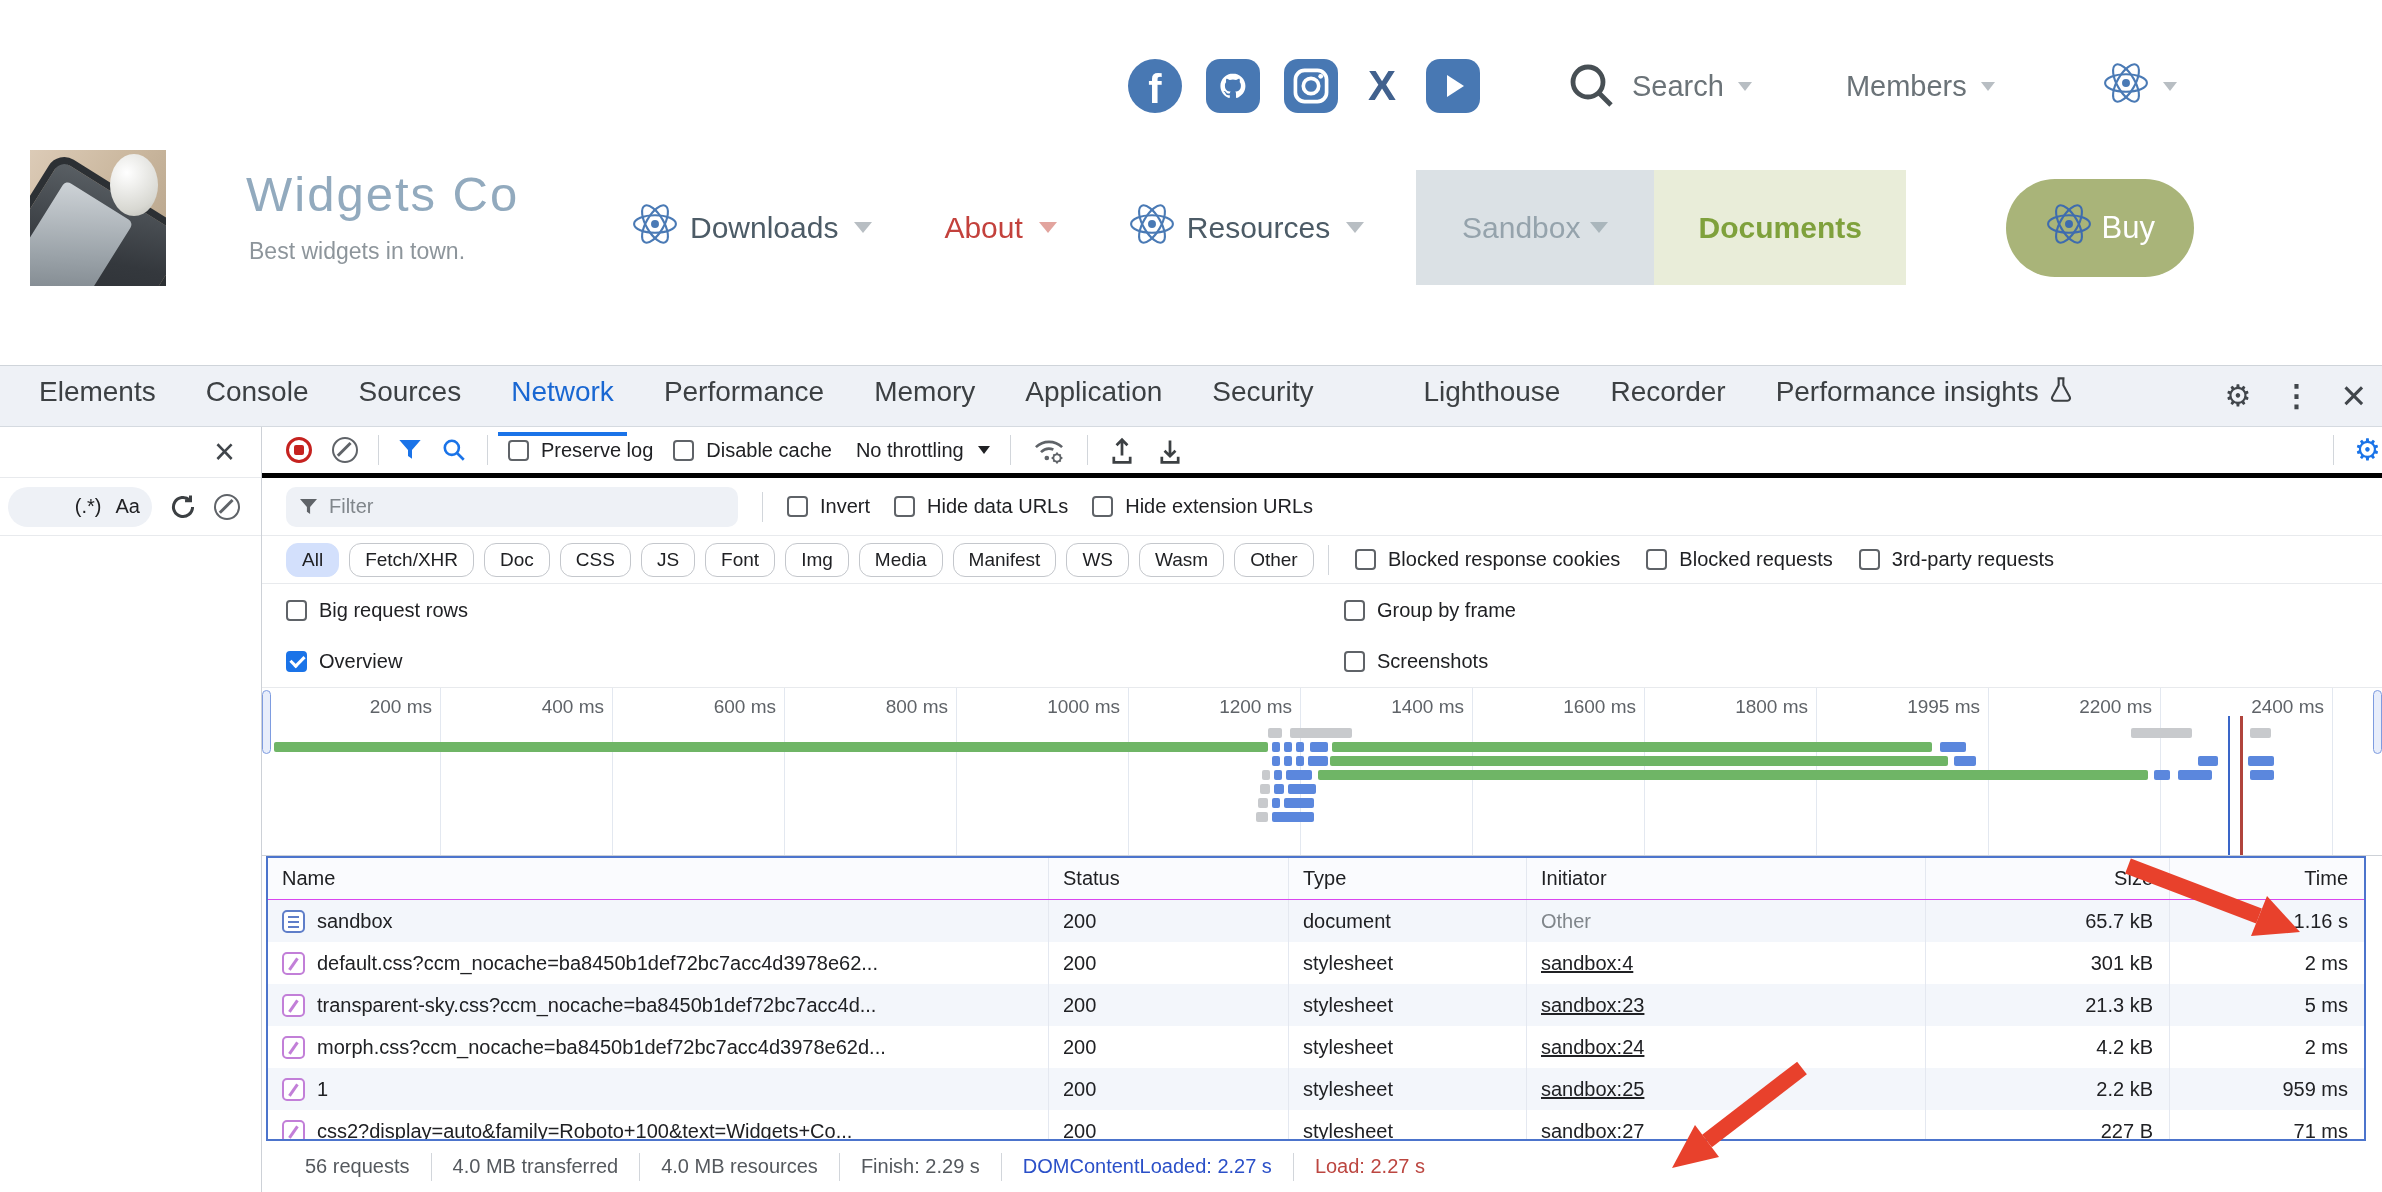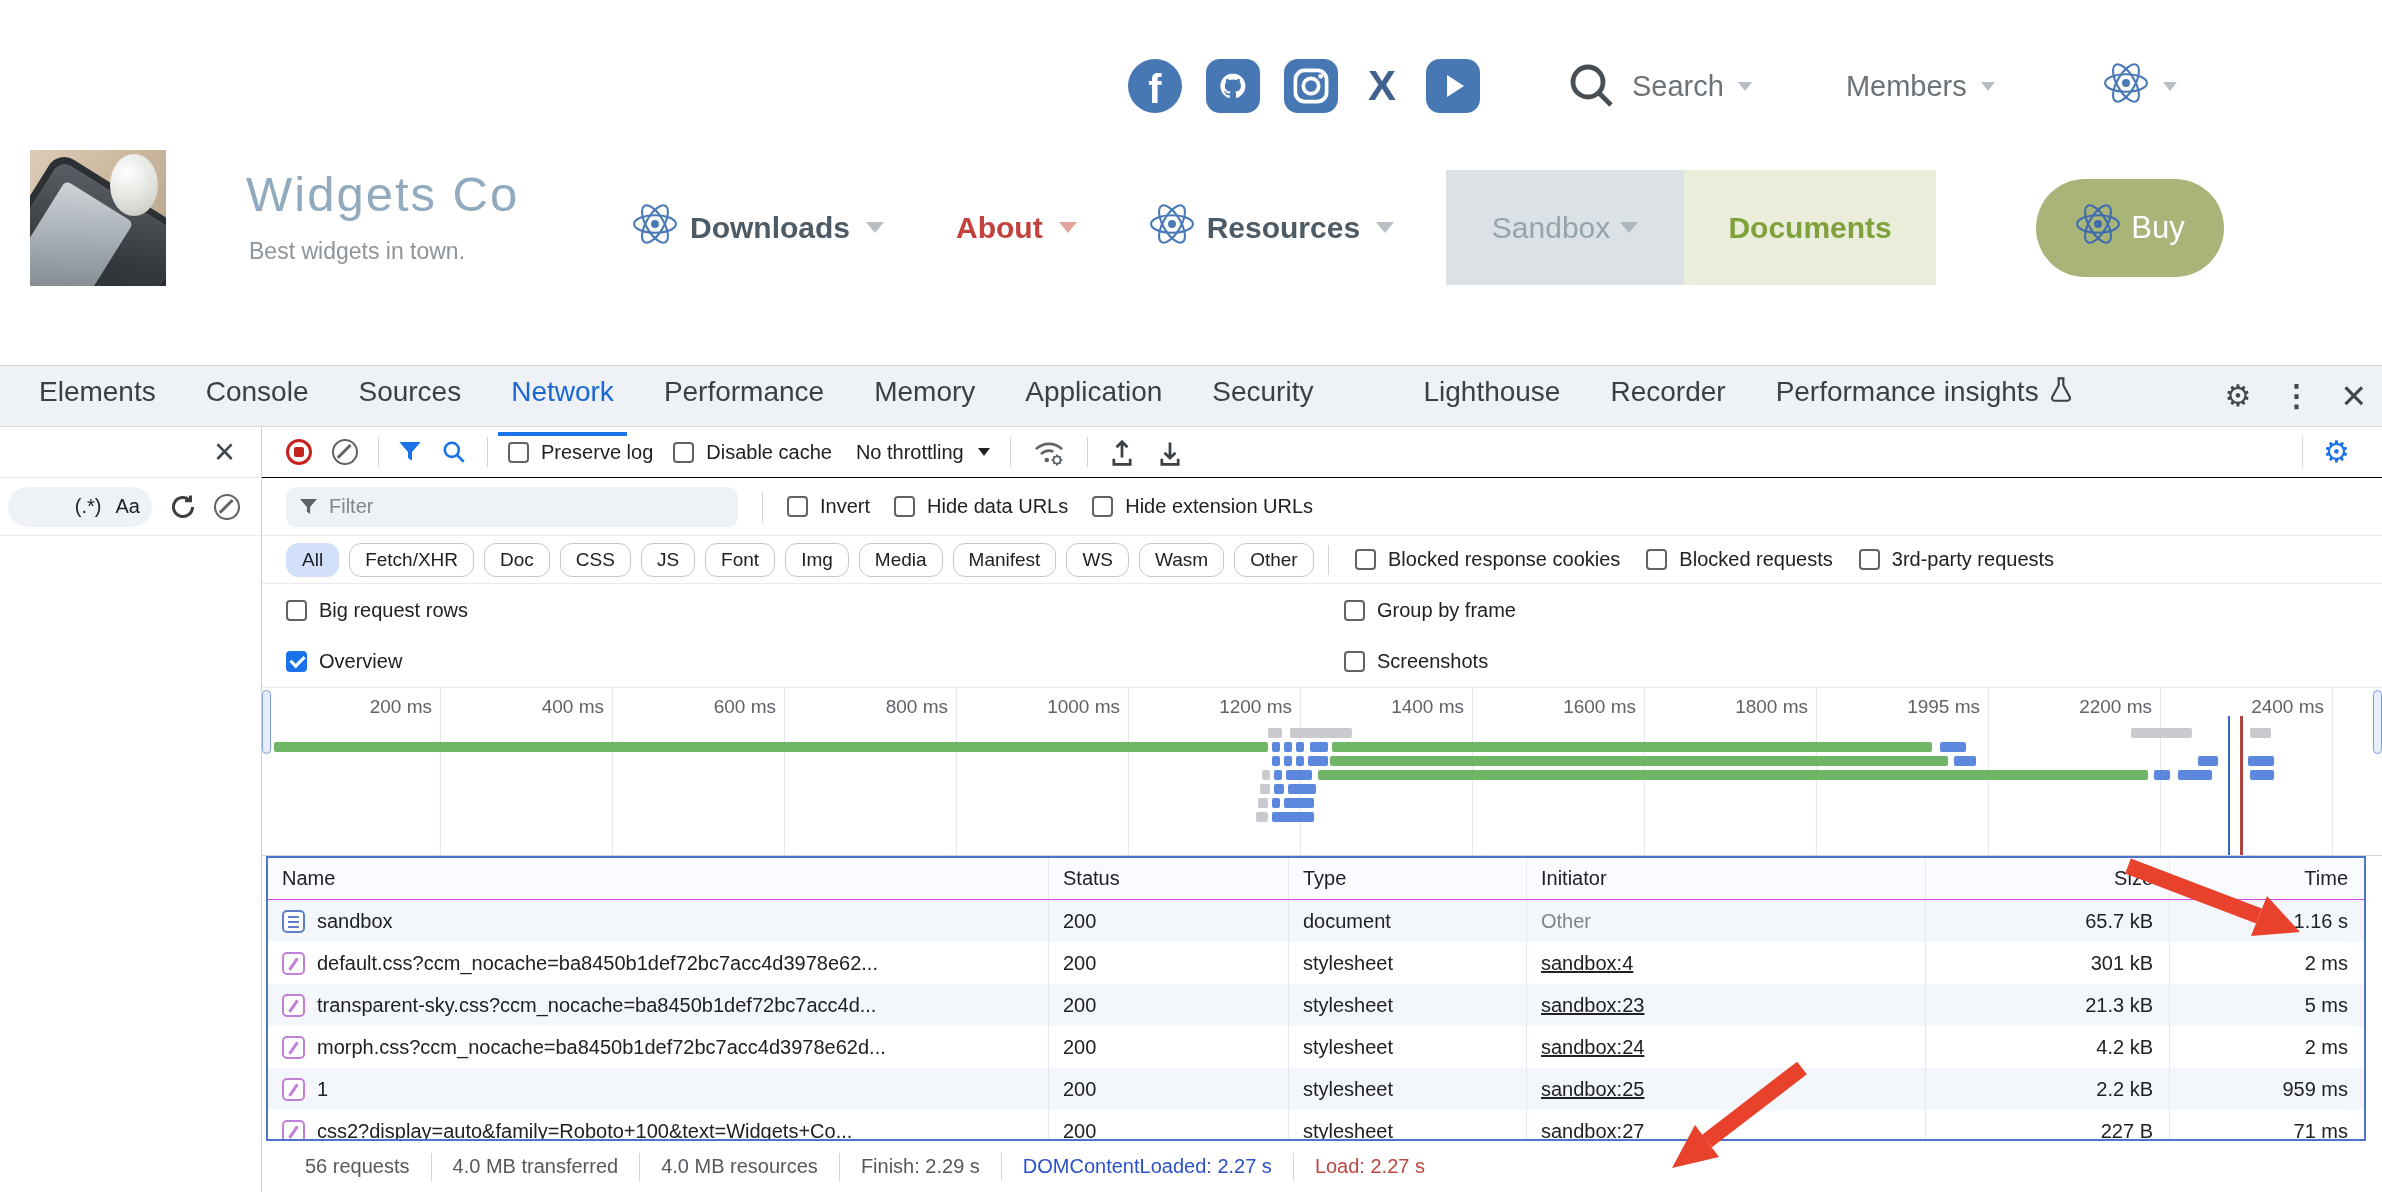--- a/index.html
+++ b/index.html
@@ -26,21 +26,21 @@
             background:linear-gradient(160deg,#5a6065 0%,#34383d 35%,#1e2125 100%);
             border:7px solid #2c3034;border-radius:18px;transform:rotate(32deg);}
   .logo-img::after{content:"";position:absolute;right:8px;top:4px;width:48px;height:62px;border-radius:50%;
             background:radial-gradient(circle at 35% 30%,#ffffff,#d8d8d2 70%,#b9b9b2);}
   .logo-screen{position:absolute;left:-10px;top:40px;width:80px;height:150px;transform:rotate(32deg);
             background:linear-gradient(150deg,#cfd4d8 0%,#9aa2a8 45%,#5c646b 100%);border-radius:6px;}
   .logo-title{position:absolute;left:246px;top:166px;font-size:49px;font-weight:300;letter-spacing:2px;color:#92aabe;}
   .logo-sub{position:absolute;left:249px;top:238px;font-size:23px;color:#8d959b;}
 
   .nav-row{position:absolute;left:632px;top:170px;height:115px;display:flex;align-items:center;}
-  .nav-item{display:flex;align-items:center;gap:12px;font-size:30px;font-weight:700;color:#4c5b66;}
+  .nav-item{display:flex;align-items:center;gap:12px;font-size:30px;font-weight:400;color:#4c5b66;}
   .nav-item .car{margin-left:4px;}
   .about-lbl{color:#c3413c;}
   .nav-box{height:115px;display:flex;align-items:center;justify-content:center;gap:10px;font-size:30px;font-weight:500;}
   .box-sandbox{width:238px;background:#dbe1e5;color:#95a3ac;}
   .box-documents{width:252px;background:#e9edd9;color:#7fa13c;font-weight:600;}
   .buy-btn{margin-left:100px;width:188px;height:98px;border-radius:50px;background:#a9b479;display:flex;align-items:center;justify-content:center;gap:10px;color:#fff;font-size:31px;}
 
   
   .devtools{position:absolute;left:0;top:365px;width:100%;height:827px;background:#fff;border-top:1px solid #cfd4da;box-sizing:border-box;}
   .tabbar{position:relative;height:61px;background:#eef1f6;border-bottom:1px solid #d5dae0;display:flex;align-items:center;padding-left:14px;box-sizing:border-box;}
@@ -53,21 +53,21 @@
   .ticon.close{font-size:42px;font-weight:300;}
 
   .dt-body{position:absolute;left:0;top:61px;right:0;bottom:0;}
   .left-pane{position:absolute;left:0;top:0;width:262px;bottom:0;background:#fff;border-right:1px solid #cdd1d7;box-sizing:border-box;}
   .lp-row1{height:51px;border-bottom:1px solid #e8eaed;display:flex;align-items:center;justify-content:flex-end;padding-right:26px;box-sizing:border-box;}
   .lp-row2{height:58px;border-bottom:1px solid #e8eaed;display:flex;align-items:center;gap:16px;padding-left:8px;box-sizing:border-box;}
   .lp-input{height:40px;background:#eef1f6;border-radius:20px;display:flex;align-items:center;justify-content:flex-end;gap:14px;width:132px;padding-right:12px;font-size:20px;color:#202124;}
 
   .net-pane{position:absolute;left:262px;top:0;right:0;bottom:0;}
   .row{box-sizing:border-box;position:relative;}
-  .r-toolbar{height:51px;border-bottom:1px solid #000000;display:flex;align-items:center;padding:0 32px 0 24px;gap:20px;}
+  .r-toolbar{height:51px;border-bottom:5px solid #000000;display:flex;align-items:center;padding:0 1px 0 24px;gap:20px;}
   .r-filter{height:58px;border-bottom:1px solid #e8eaed;display:flex;align-items:center;padding-left:24px;gap:24px;}
   .r-chips{height:48px;border-bottom:1px solid #e8eaed;display:flex;align-items:center;padding-left:24px;gap:10px;}
   .r-opts{height:52px;display:flex;align-items:center;padding-left:24px;}
   .r-opts.bordered{border-bottom:1px solid #e8eaed;}
   .right-abs{position:absolute;left:1082px;display:flex;align-items:center;gap:26px;}
   .vsep{width:1px;height:30px;background:#d2d6db;flex:none;}
   .cb-item{display:flex;align-items:center;gap:12px;font-size:20px;color:#202124;}
   .cb{width:21px;height:21px;border:2.5px solid #5f6368;border-radius:4px;background:#fff;display:inline-block;flex:none;box-sizing:border-box;position:relative;}
   .cb.on{background:#1a73e8;border-color:#1a73e8;}
   .cb.on::after{content:"";position:absolute;left:5px;top:0px;width:6px;height:11px;border:solid #fff;border-width:0 3px 3px 0;transform:rotate(45deg);}

